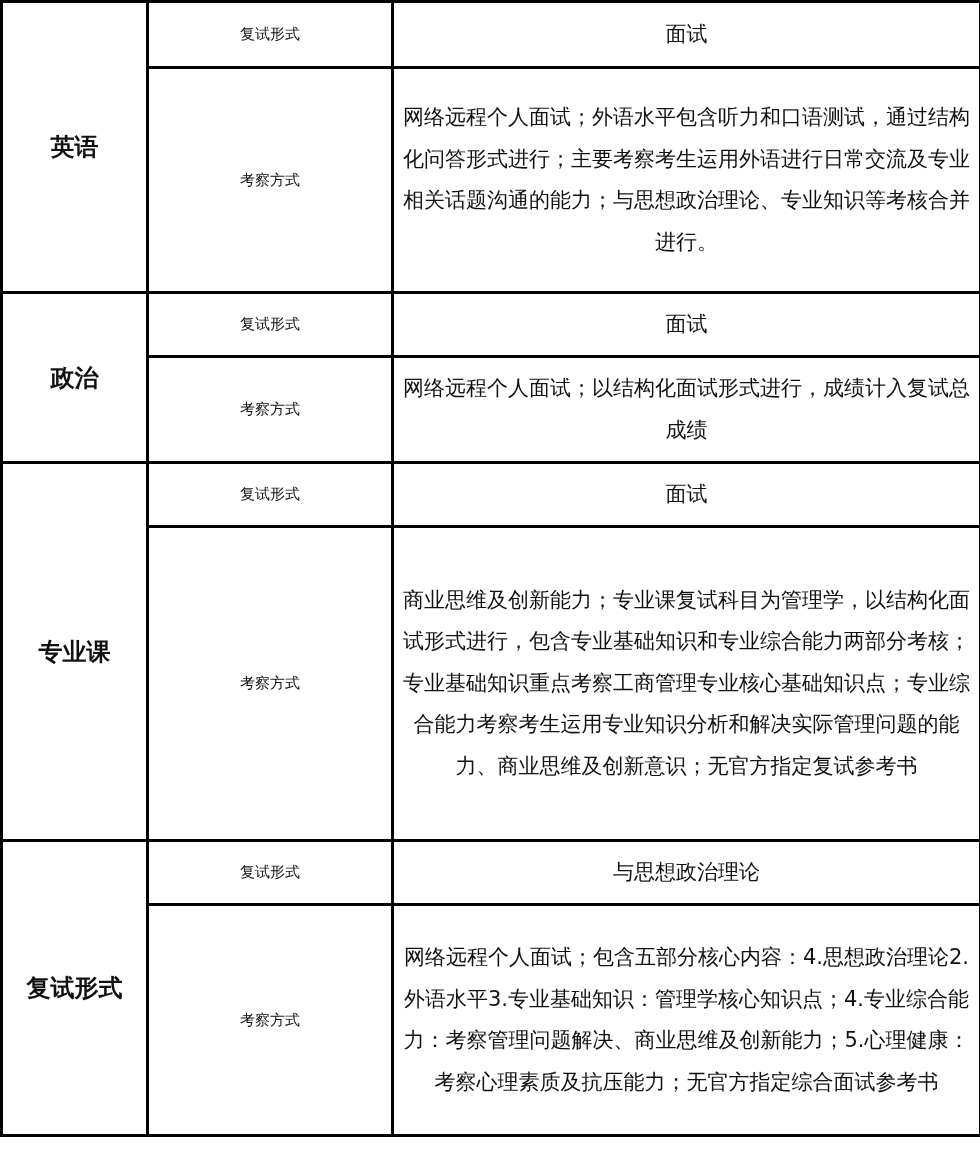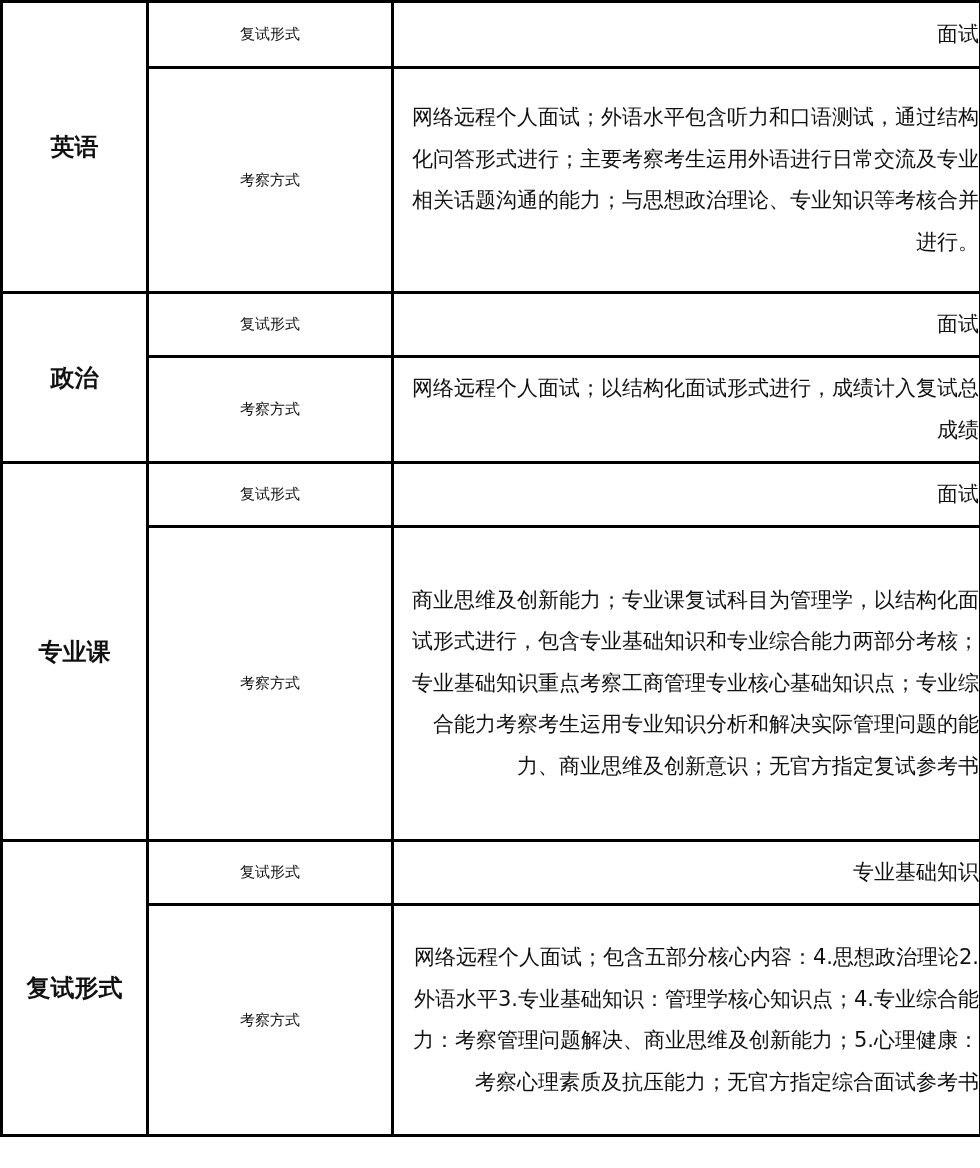--- a/index.html
+++ b/index.html
@@ -24,21 +24,21 @@
       text-align: center;
       font-weight: bold;
       font-size: 24px;
       letter-spacing: 0px;
     }
     td.label {
       text-align: center;
       font-size: 15px;
     }
     td.content {
-      text-align: right;
+      text-align: center;
       font-size: 21px;
       line-height: 41.5px;
       padding: 0 16px 0 22px;
     }
     tr.h-form td { height: 60px; }
   </style>
 </head>
 <body>
 
 <table class="exam">
@@ -75,20 +75,20 @@
       <td class="content" style="height:61px">面试</td>
     </tr>
     <tr>
       <td class="label" style="height:311px">考察方式</td>
       <td class="content" style="height:311px">商业思维及创新能力；专业课复试科目为管理学，以结构化面试形式进行，包含专业基础知识和专业综合能力两部分考核；专业基础知识重点考察工商管理专业核心基础知识点；专业综合能力考察考生运用专业知识分析和解决实际管理问题的能力、商业思维及创新意识；无官方指定复试参考书</td>
     </tr>
 
     <tr>
       <td class="subject" rowspan="2">复试形式</td>
       <td class="label" style="height:61px">复试形式</td>
-      <td class="content" style="height:61px">专业基础知识</td>
+      <td class="content" style="height:61px">与思想政治理论</td>
     </tr>
     <tr>
       <td class="label" style="height:228px">考察方式</td>
       <td class="content" style="height:228px">网络远程个人面试；包含五部分核心内容：4.思想政治理论2.外语水平3.专业基础知识：管理学核心知识点；4.专业综合能力：考察管理问题解决、商业思维及创新能力；5.心理健康：考察心理素质及抗压能力；无官方指定综合面试参考书</td>
     </tr>
   </tbody>
 </table>
 
 </body></html>

